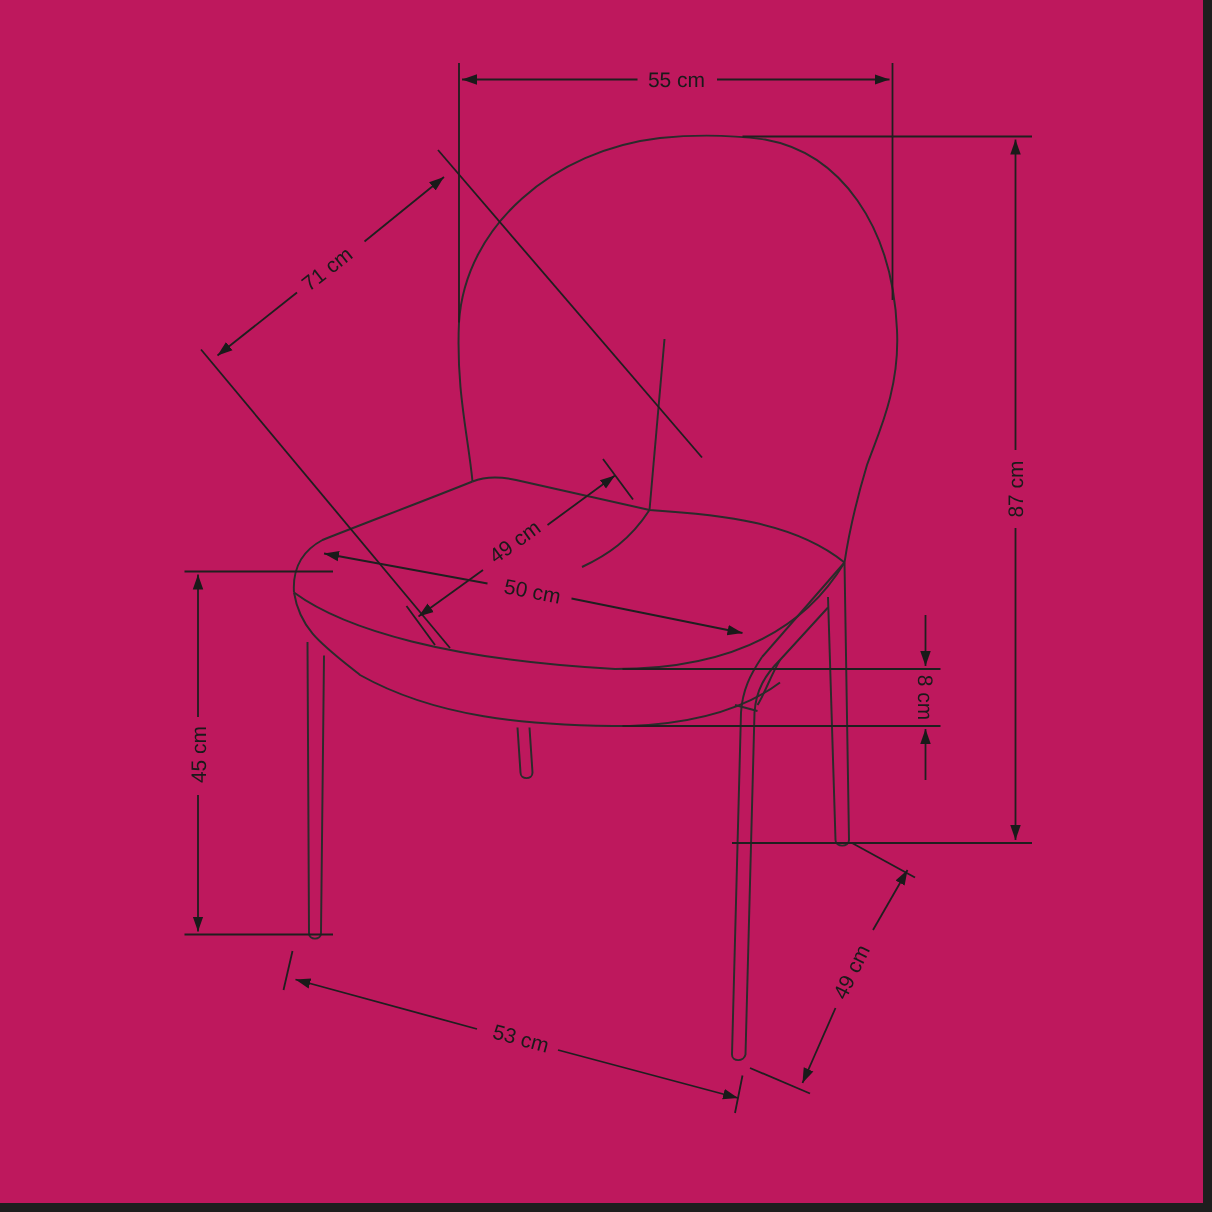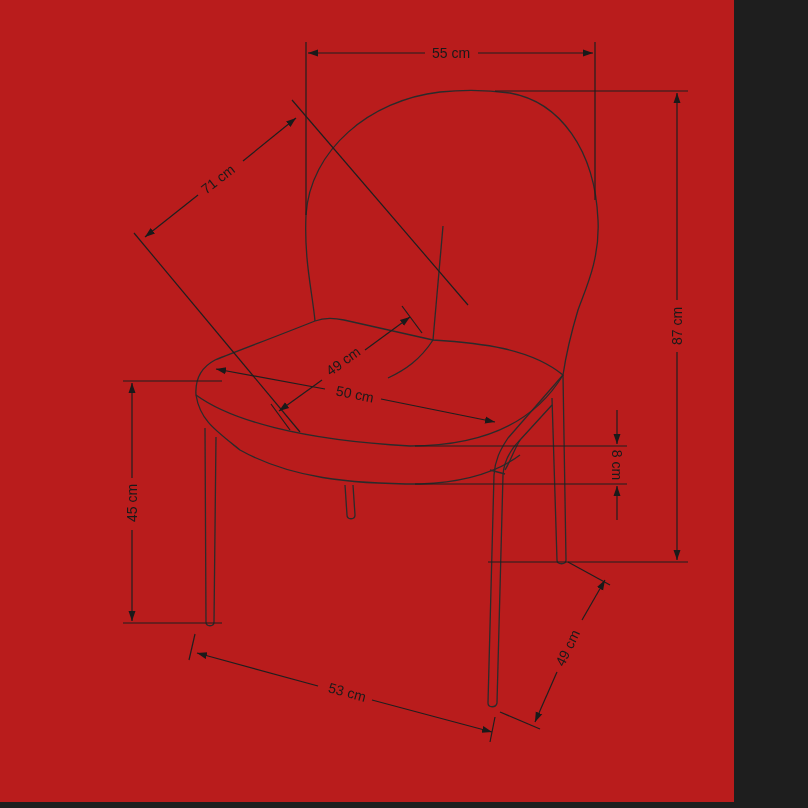--- a/index.html
+++ b/index.html
@@ -1,17 +1,17 @@
 <!DOCTYPE html>
 <html><head>
 <meta charset="utf-8">
 <style>
   html, body { margin: 0; padding: 0; }
   body { width: 808px; height: 808px; background: #1e1e1e; position: relative; overflow: hidden; font-family: "Liberation Sans", sans-serif; }
-  #canvas { position: absolute; left: 0; top: 0; width: 734px; height: 802px; background: #b91c1c; }
+  #canvas { position: absolute; left: 0; top: 0; width: 802px; height: 802px; background: #be185d; }
   svg { position: absolute; left: 0; top: 0; }
   .ln { stroke: #2b2b2b; stroke-width: 1.3; fill: none; }
   .dim { stroke: #1f1f1f; stroke-width: 1.2; fill: none; }
   .lbl { font-family: "Liberation Sans", sans-serif; font-size: 14px; fill: #1a1a1a; }
 </style>
 </head>
 <body>
 
 <div id="canvas">
 <svg width="802" height="802" viewBox="0 0 802 802" xmlns="http://www.w3.org/2000/svg">

